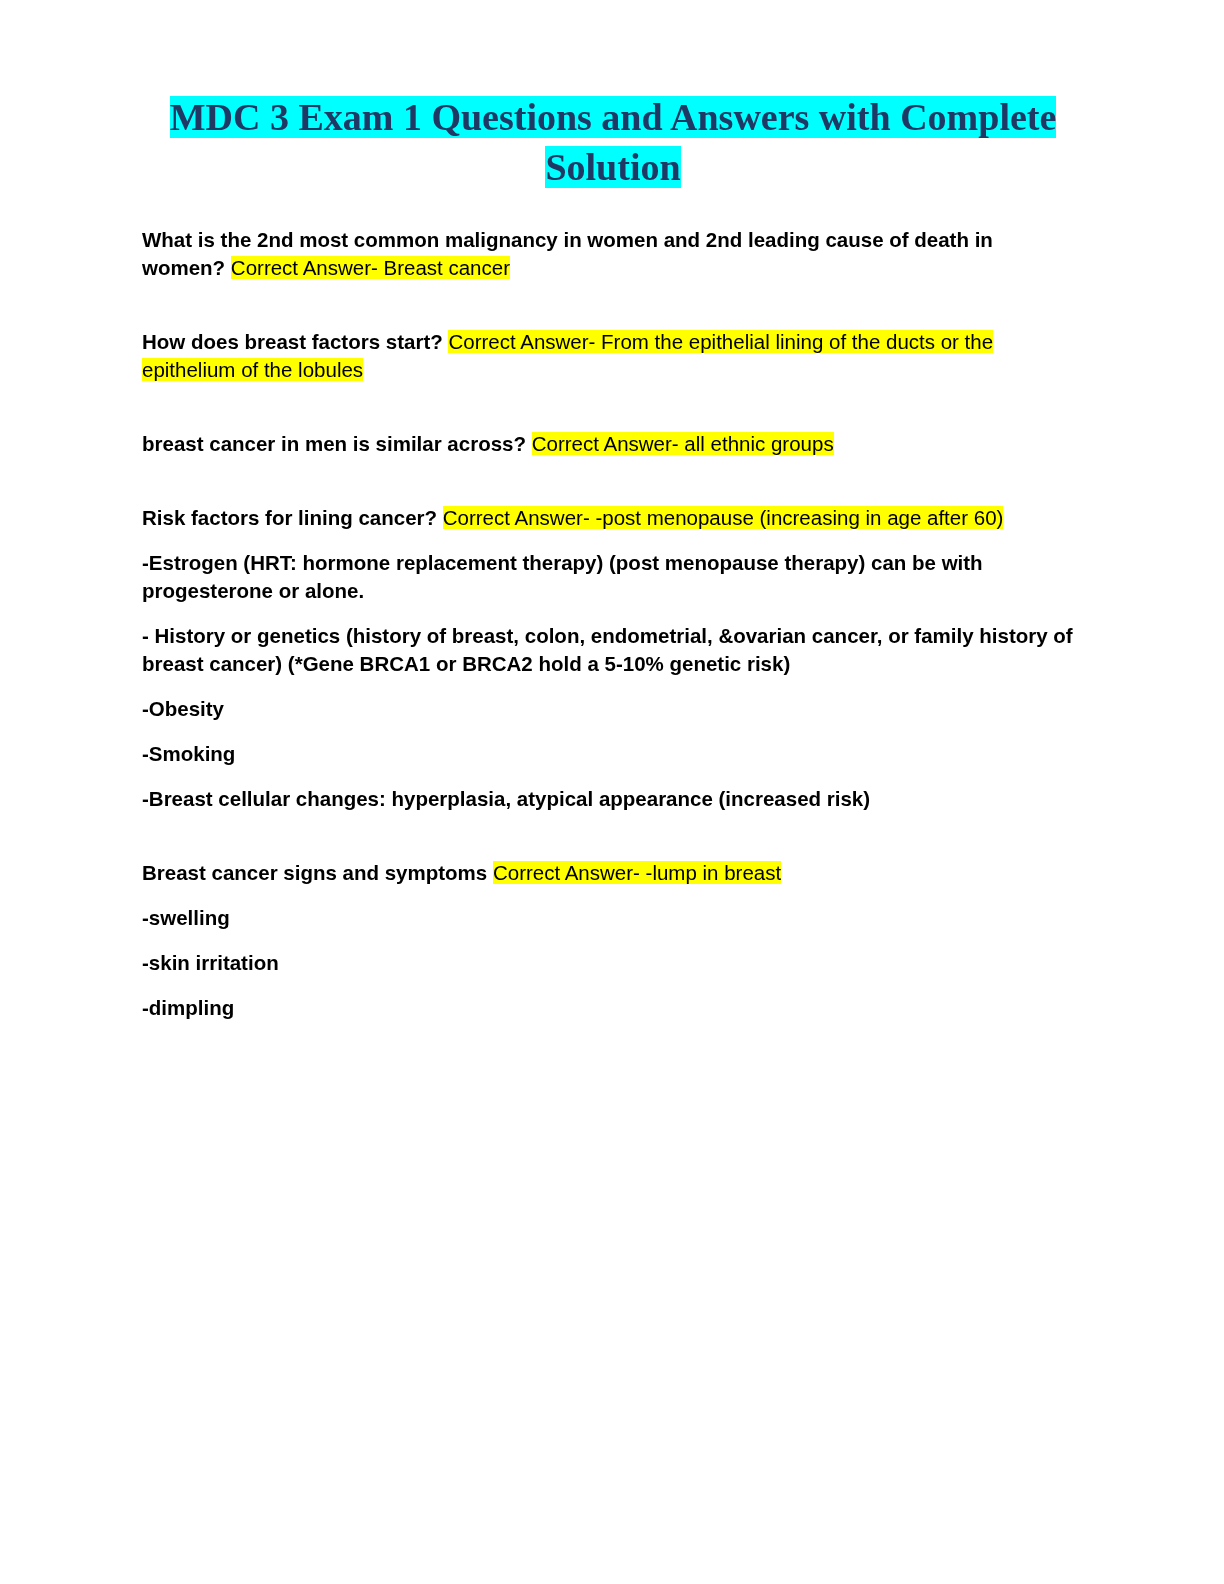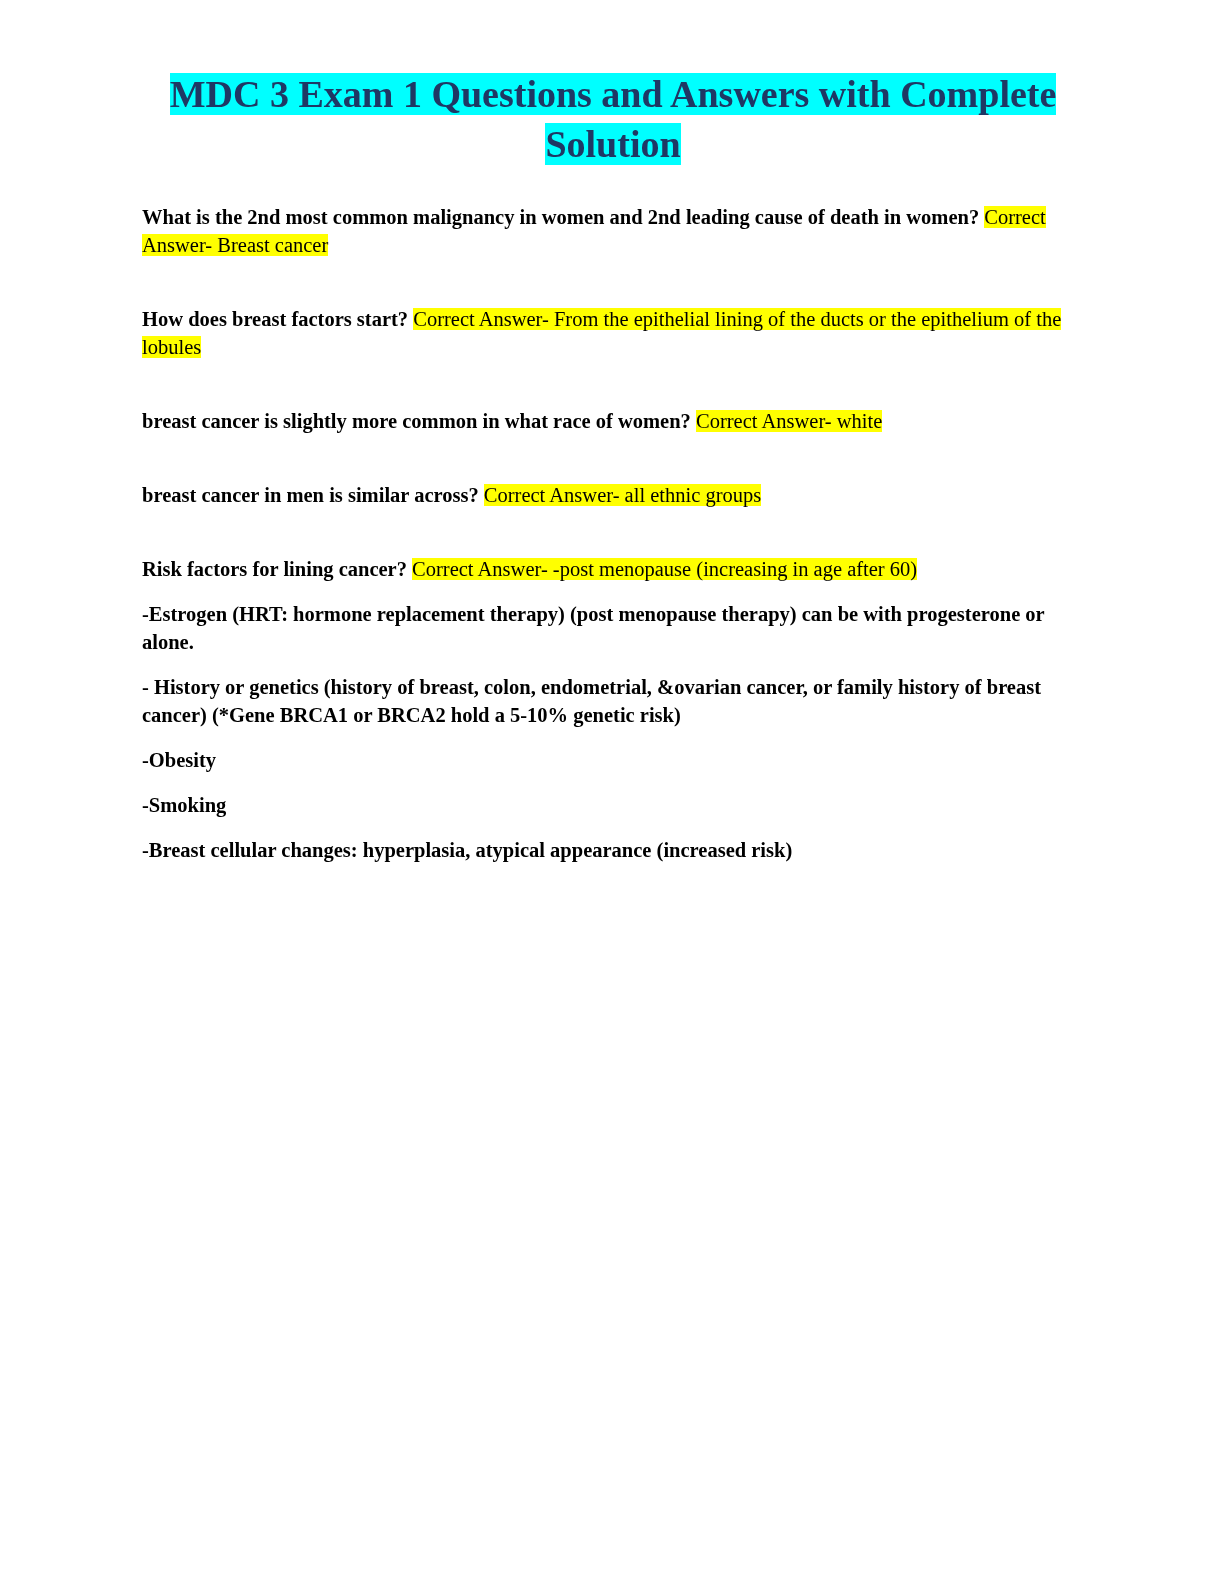--- a/index.html
+++ b/index.html
@@ -13,41 +13,41 @@
   body{
     width:1224px;height:1584px;
     background:var(--page-bg);
     font-family:"Liberation Sans",sans-serif;
     color:var(--body-text);
     overflow:hidden;
   }
   .page{
     box-sizing:border-box;
     width:1224px;height:1584px;
-    padding:69px 140px 0 142px;
+    padding:92px 140px 0 142px;
   }
   .doc-title{
     font-family:"Liberation Serif",serif;
     font-weight:bold;
     font-size:38px;
     line-height:50px;
     text-align:center;
     color:var(--title-text);
     margin:0 0 34px 0;
   }
   .hl-cyan{
     background:var(--title-hl);
     box-decoration-break:clone;
     -webkit-box-decoration-break:clone;
   }
   .doc-body{
     font-size:20.5px;
     line-height:28px;
   }
-  .para{margin:0 3px 17px 0;font-family:Liberation Serif, serif;}
+  .para{margin:0 3px 17px 0;}
   .qa-block{margin-bottom:46px;}
   .qa-block:last-child{margin-bottom:0;}
   .q-text{font-weight:bold;}
   .detail{font-weight:bold;}
   .ans{
     background:var(--answer-hl);
     font-weight:normal;
     box-decoration-break:clone;
     -webkit-box-decoration-break:clone;
   }
@@ -63,35 +63,39 @@
     <p class="para q-line"><span class="q-text">What is the 2nd most common malignancy in women and 2nd leading cause of death in women?</span><span> </span><span class="ans">Correct Answer- Breast cancer</span></p>
     <div></div>
   </div>
 
   <div class="qa-block">
     <p class="para q-line"><span class="q-text">How does breast factors start?</span><span> </span><span class="ans">Correct Answer- From the epithelial lining of the ducts or the epithelium of the lobules</span></p>
     <div></div>
   </div>
 
 
-  <div class="qa-block">
-    <p class="para q-line"><span class="q-text">breast cancer is slightly more common in what race of women?</span><span> </span><span class="ans">Correct Answer- white</span></p>
-    <div></div>
-  </div>
 
   <div class="qa-block">
     <p class="para q-line"><span class="q-text">breast cancer in men is similar across?</span><span> </span><span class="ans">Correct Answer- all ethnic groups</span></p>
     <div></div>
   </div>
 
   <div class="qa-block">
     <p class="para q-line"><span class="q-text">Risk factors for lining cancer?</span><span> </span><span class="ans">Correct Answer- -post menopause (increasing in age after 60)</span></p>
     <div>
           <p class="para detail">-Estrogen (HRT: hormone replacement therapy) (post menopause therapy) can be with progesterone or alone.</p>
           <p class="para detail">- History or genetics (history of breast, colon, endometrial, &amp;ovarian cancer, or family history of breast cancer) (*Gene BRCA1 or BRCA2 hold a 5-10% genetic risk)</p>
           <p class="para detail">-Obesity</p>
           <p class="para detail">-Smoking</p>
           <p class="para detail">-Breast cellular changes: hyperplasia, atypical appearance (increased risk)</p>
         </div>
   </div>
 
+  <div class="qa-block">
+    <p class="para q-line"><span class="q-text">Breast cancer signs and symptoms</span><span> </span><span class="ans">Correct Answer- -lump in breast</span></p>
+    <div>
+          <p class="para detail">-swelling</p>
+          <p class="para detail">-skin irritation</p>
+          <p class="para detail">-dimpling</p>
+        </div>
+  </div>
 </div>
 </div>
 
 </body></html>

